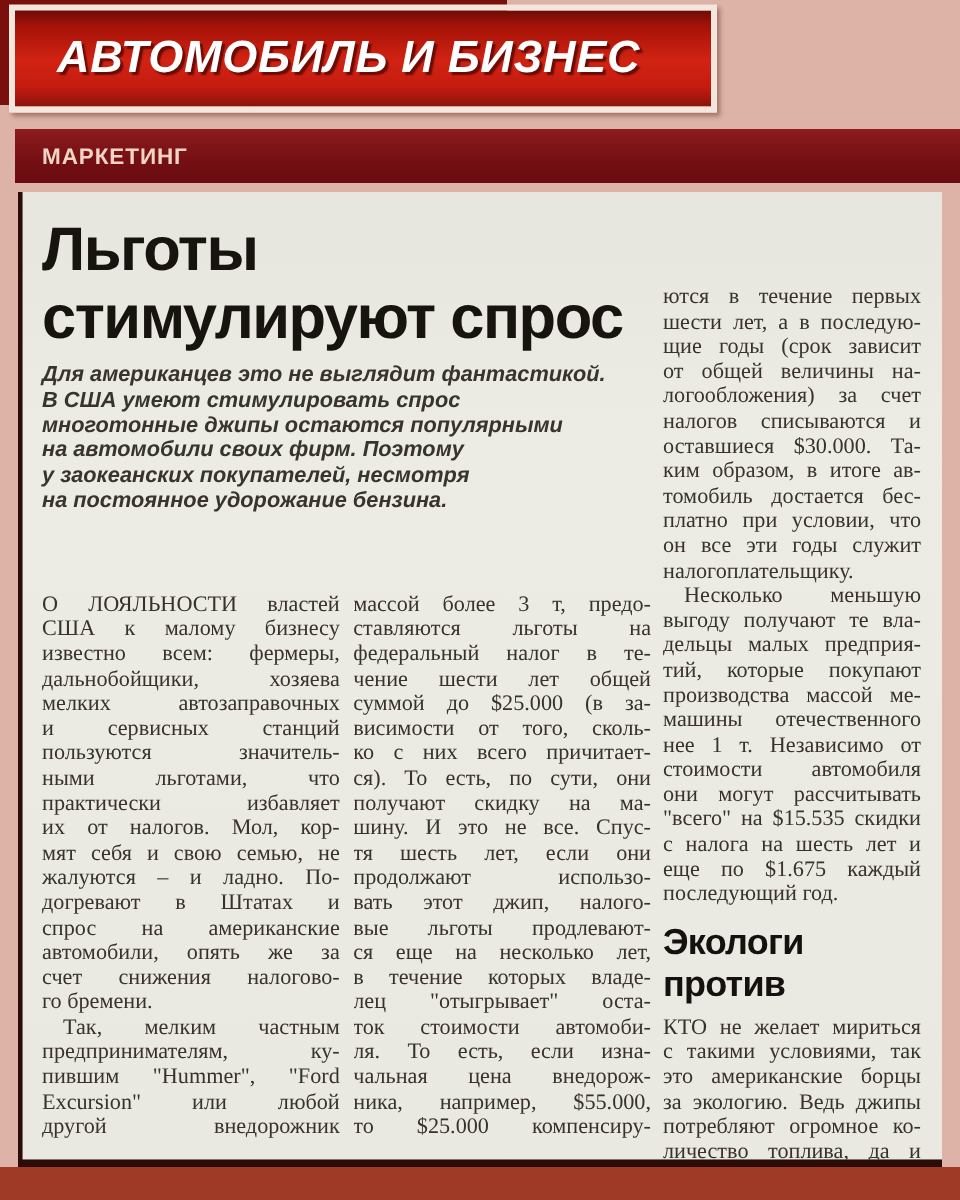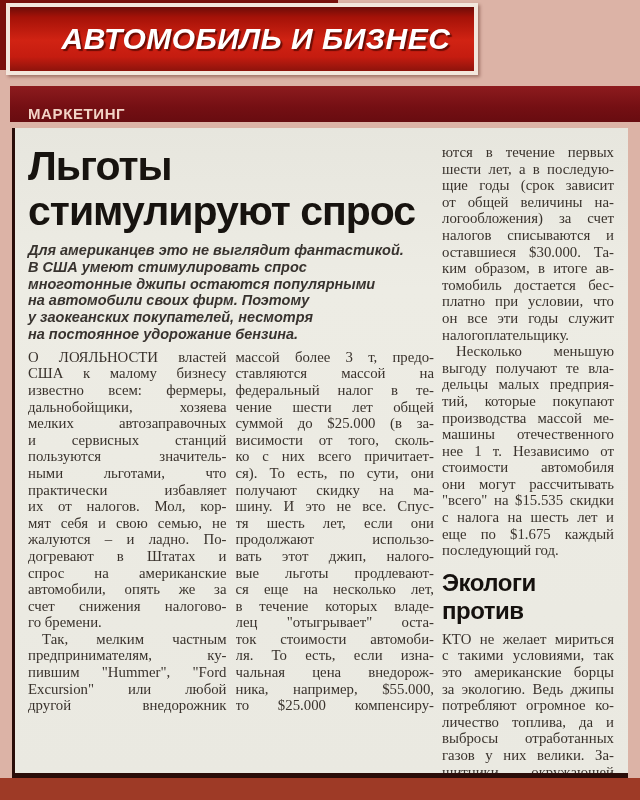--- a/index.html
+++ b/index.html
@@ -3,48 +3,48 @@
 <meta charset="utf-8">
 <style>
   html,body{margin:0;padding:0;}
   body{font-family:"Liberation Sans",sans-serif;}
   .page{position:relative;width:640px;height:800px;background:var(--page_bg,#dcb3a6);overflow:hidden;}
 
   .corner-red{position:absolute;top:0;left:0;width:338px;height:70px;background:var(--corner_red,#7a100c);}
 
   .banner{position:absolute;top:3px;left:6px;width:464px;height:64px;z-index:2;
     background:linear-gradient(180deg,#6e0c08 0%,#a51208 16%,#d12313 52%,#c51c10 78%,#8d130c 100%);
-    border:4px solid #f3e6dc;display:flex;align-items:center;justify-content:center;
+    border:4px solid #f3e6dc;display:flex;align-items:center;
     box-shadow:2px 2px 3px rgba(90,40,30,.45);}
   .banner-text{color:#ffffff;font-weight:bold;font-style:italic;font-size:30px;letter-spacing:.5px;
     white-space:nowrap;text-shadow:2px 2px 1px rgba(90,8,2,.85);padding-left:28px;}
 
   .section-bar{position:absolute;top:86px;left:10px;right:0;height:36px;z-index:1;
     background:linear-gradient(180deg,#8d1b1e 0%,#740f13 60%,#680c10 100%);
-    display:flex;align-items:flex-end;padding-left:18px;box-sizing:border-box;}
+    display:flex;align-items:center;padding-left:18px;box-sizing:border-box;}
   .section-bar-text{color:var(--bar_text,#f2d3c6);font-weight:bold;font-size:15px;letter-spacing:.6px;}
 
   .paper{position:absolute;top:128px;left:12px;width:616px;height:650px;box-sizing:border-box;
     background:linear-gradient(180deg,#e7e6de 0%,#edece4 25%,#eae9e1 100%);
     border-left:3px solid #2a0d09;border-bottom:5px solid #2a0d09;
     padding:16px 14px 0 13px;display:flex;}
 
   .left-region{width:406px;flex:none;}
   .right-region{flex:1;margin-left:8px;overflow:hidden;}
 
   .headline{margin:0;font-size:41px;line-height:45px;font-weight:bold;color:#17130f;letter-spacing:-1px;}
   .hl-line{display:block;}
   .subtitle{margin:6px 0 0 0;font-size:23px;line-height:26px;font-weight:bold;color:#332b27;letter-spacing:0;}
   .sub-line{display:block;}
   .lead{margin-top:8px;font-weight:bold;font-style:italic;font-size:14.5px;line-height:16.8px;color:#38332f;}
 
   .two-col{display:flex;gap:9px;margin-top:6px;}
   .col{width:198.5px;overflow:hidden;}
 
-  .ptext{font-family:"Liberation Serif",serif;font-size:14.8px;line-height:16.6px;color:#39322c;}
+  .ptext{font-family:"Liberation Serif",serif;font-size:14.8px;line-height:16.6px;color:#39322c;margin-top:46px;}
   .line{text-align:justify;text-align-last:justify;}
   .line.end{text-align-last:left;}
   .par.indent .line:first-child{text-indent:14px;}
 
   .subhead{margin:10px 0 6px 0;font-size:24px;line-height:28px;font-weight:bold;color:#15110e;
     letter-spacing:-.5px;font-family:"Liberation Sans",sans-serif;}
 
   .bottom-bar{position:absolute;left:0;right:0;bottom:0;height:22px;background:var(--bottom_bar,#9e3a26);}
 </style>
 </head>
@@ -102,21 +102,21 @@
               <div class="line">Так, мелким частным</div>
               <div class="line">предпринимателям, ку-</div>
               <div class="line">пившим "Hummer", "Ford</div>
               <div class="line">Excursion" или любой</div>
               <div class="line">другой внедорожник</div>
             </div>
           </div>
         <div class="col ptext">
             <div class="par">
               <div class="line">массой более 3 т, предо-</div>
-              <div class="line">ставляются массой на</div>
+              <div class="line">ставляются льготы на</div>
               <div class="line">федеральный налог в те-</div>
               <div class="line">чение шести лет общей</div>
               <div class="line">суммой до $25.000 (в за-</div>
               <div class="line">висимости от того, сколь-</div>
               <div class="line">ко с них всего причитает-</div>
               <div class="line">ся). То есть, по сути, они</div>
               <div class="line">получают скидку на ма-</div>
               <div class="line">шину. И это не все. Спус-</div>
               <div class="line">тя шесть лет, если они</div>
               <div class="line">продолжают использо-</div>

